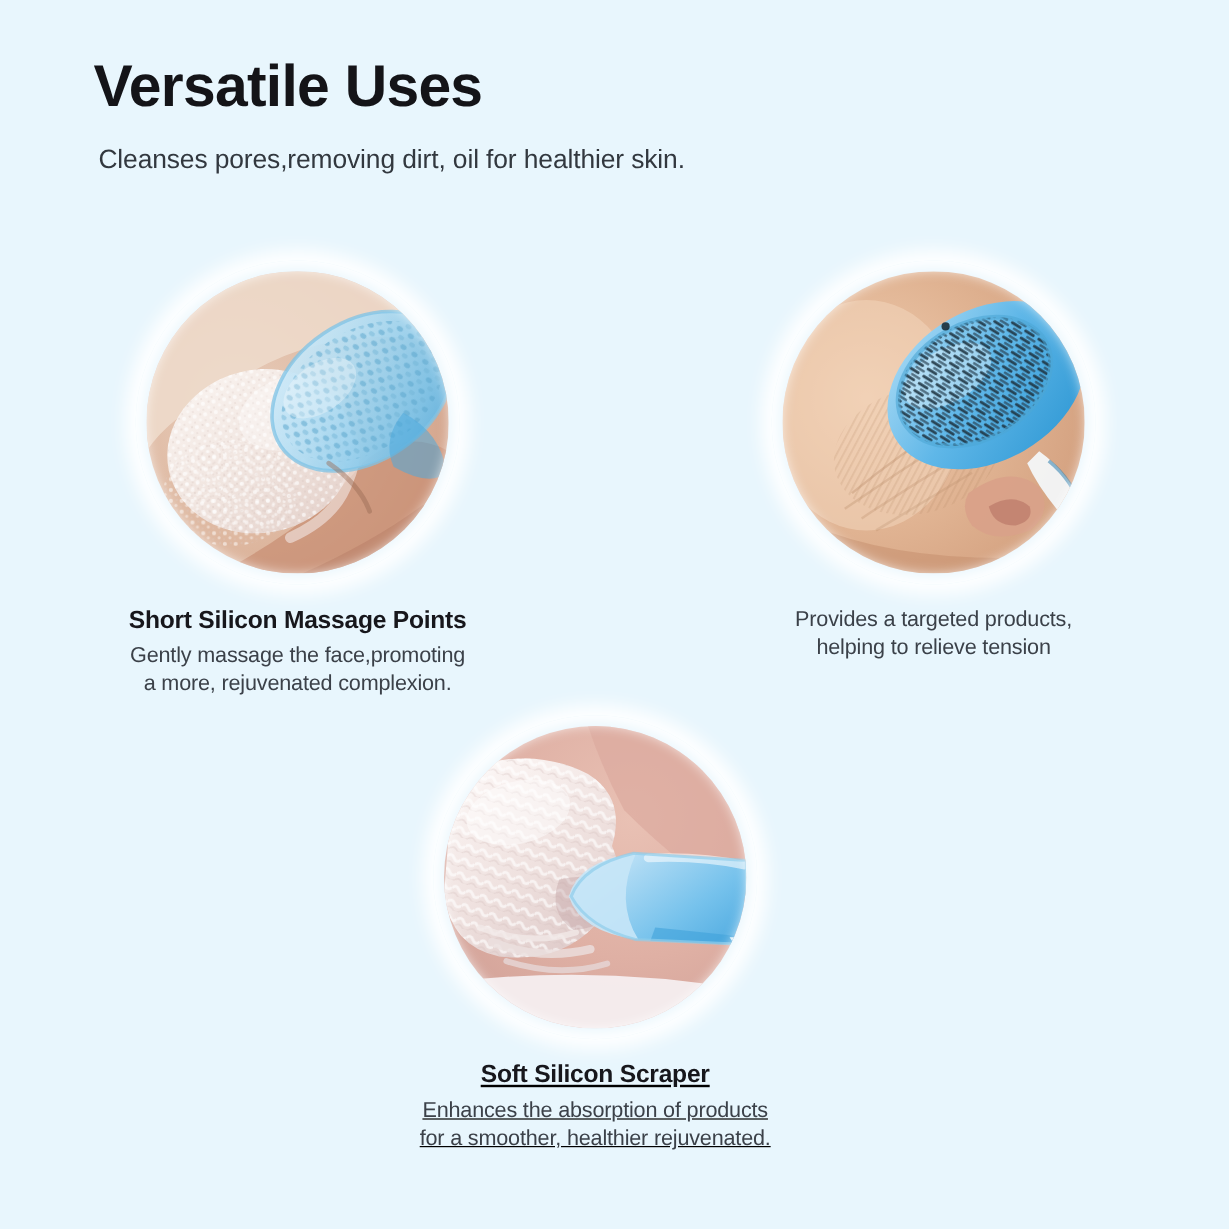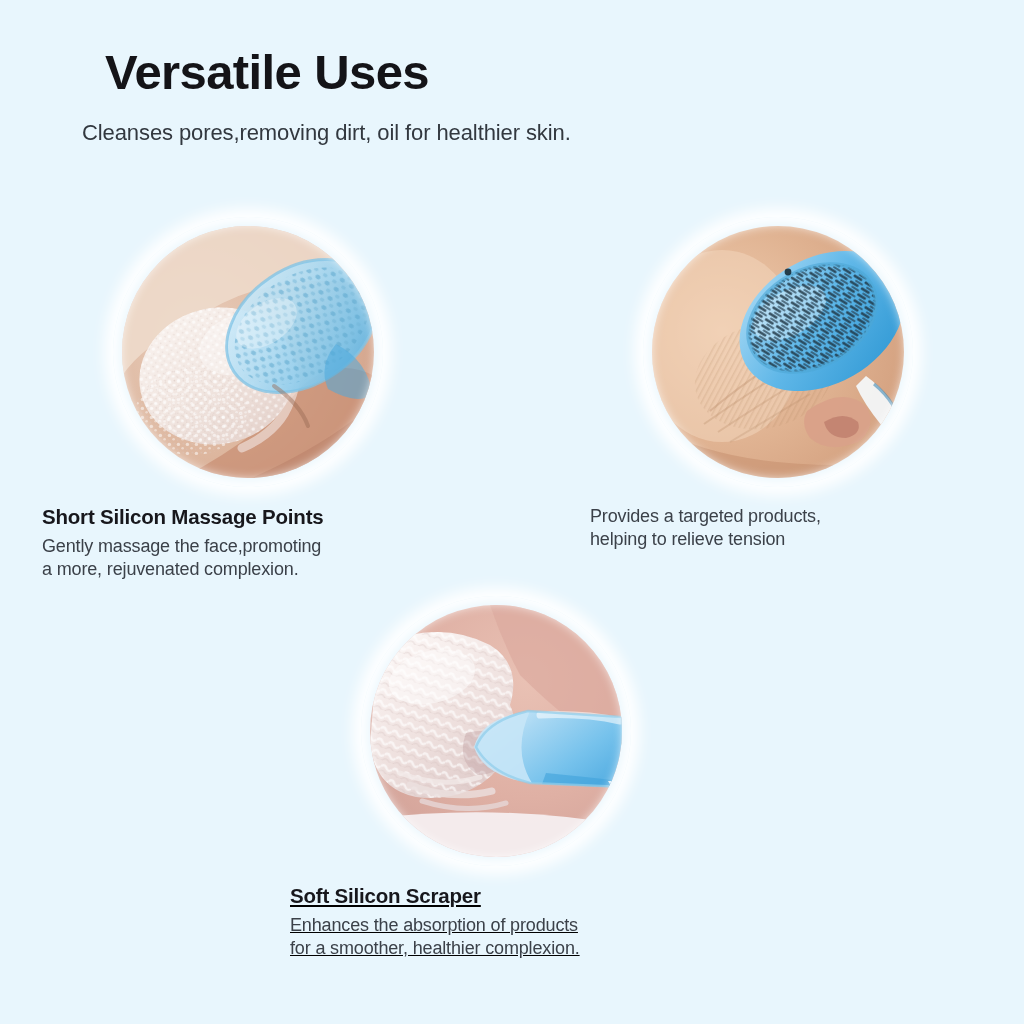--- a/index.html
+++ b/index.html
@@ -20,21 +20,20 @@
   
   .header { position:absolute; left:78px; top:46px; }
 
   .title {
     font-size:49px;
     font-weight:bold;
     color:#141418;
     letter-spacing:-0.6px;
     line-height:1.08;
     white-space:nowrap;
-    margin-left:27px;
   }
 
   .subtitle {
     margin-top:21px;
     margin-left:4px;
     font-size:22px;
     font-weight:normal;
     color:#32383f;
     letter-spacing:-0.1px;
     white-space:nowrap;
@@ -60,21 +59,21 @@
   }
 
   .photo {
     position:absolute; inset:0;
     border-radius:50%;
     overflow:hidden;
   }
   .photo svg { display:block; width:100%; height:100%; }
 
   
-  .caption { text-align:left; }
+  .caption { text-align:center; }
 
   .caption-title {
     font-size:20.5px;
     font-weight:bold;
     color:#17171c;
     letter-spacing:-0.2px;
     white-space:nowrap;
   }
 
   .caption-desc {
@@ -302,15 +301,15 @@
         </g>
 
         <path d="M238,176 Q248,190 252,206 L252,176 Z" fill="#f7fcfe" opacity="0.85"></path>
       </svg>
     </div>
   </div>
 
   <div class="caption">
     <div class="caption-title">Soft Silicon Scraper</div>
     <div class="caption-desc">Enhances the absorption of products
-for a smoother, healthier complexion.</div>
+for a smoother, healthier rejuvenated.</div>
   </div>
 </div>
 
 </body></html>

